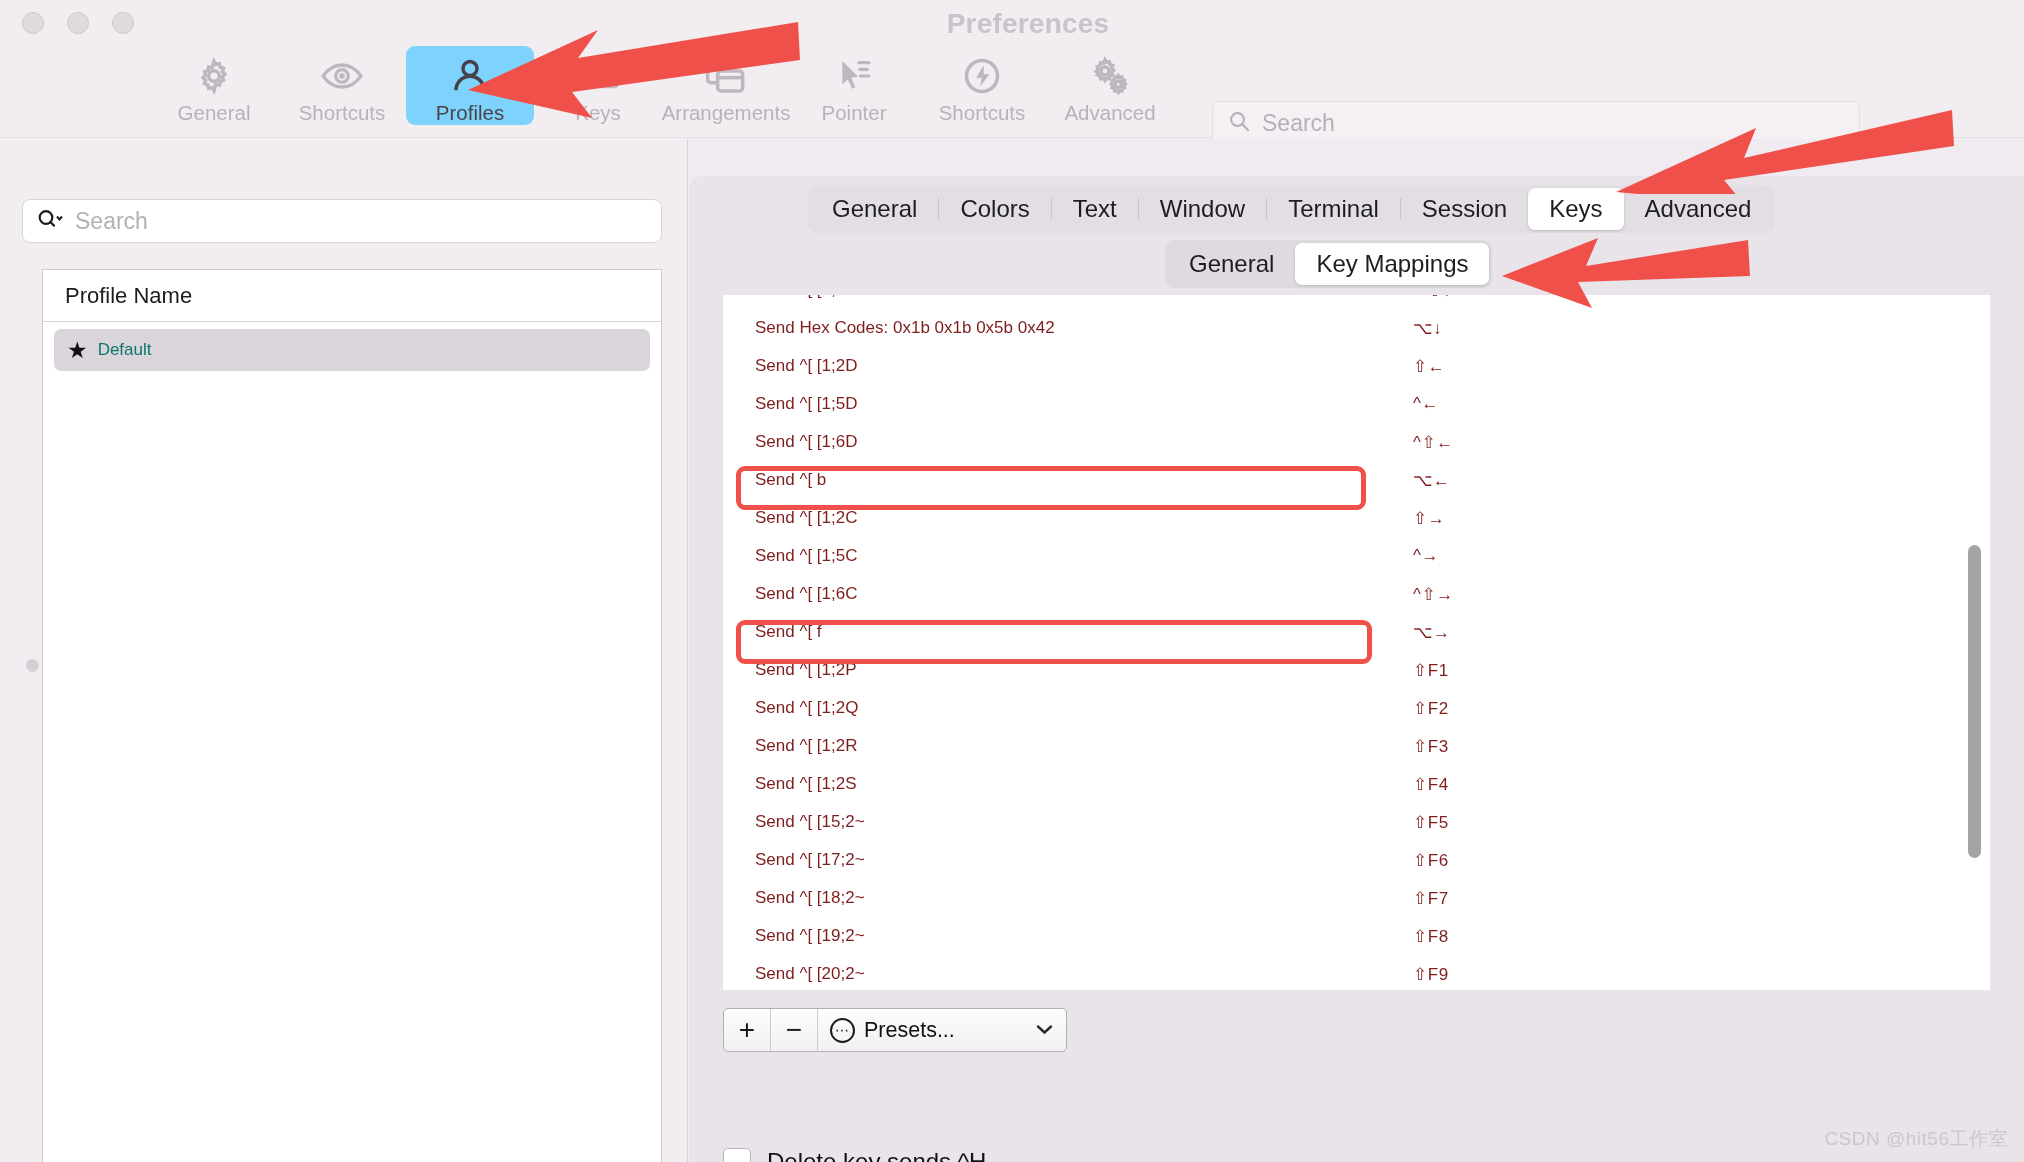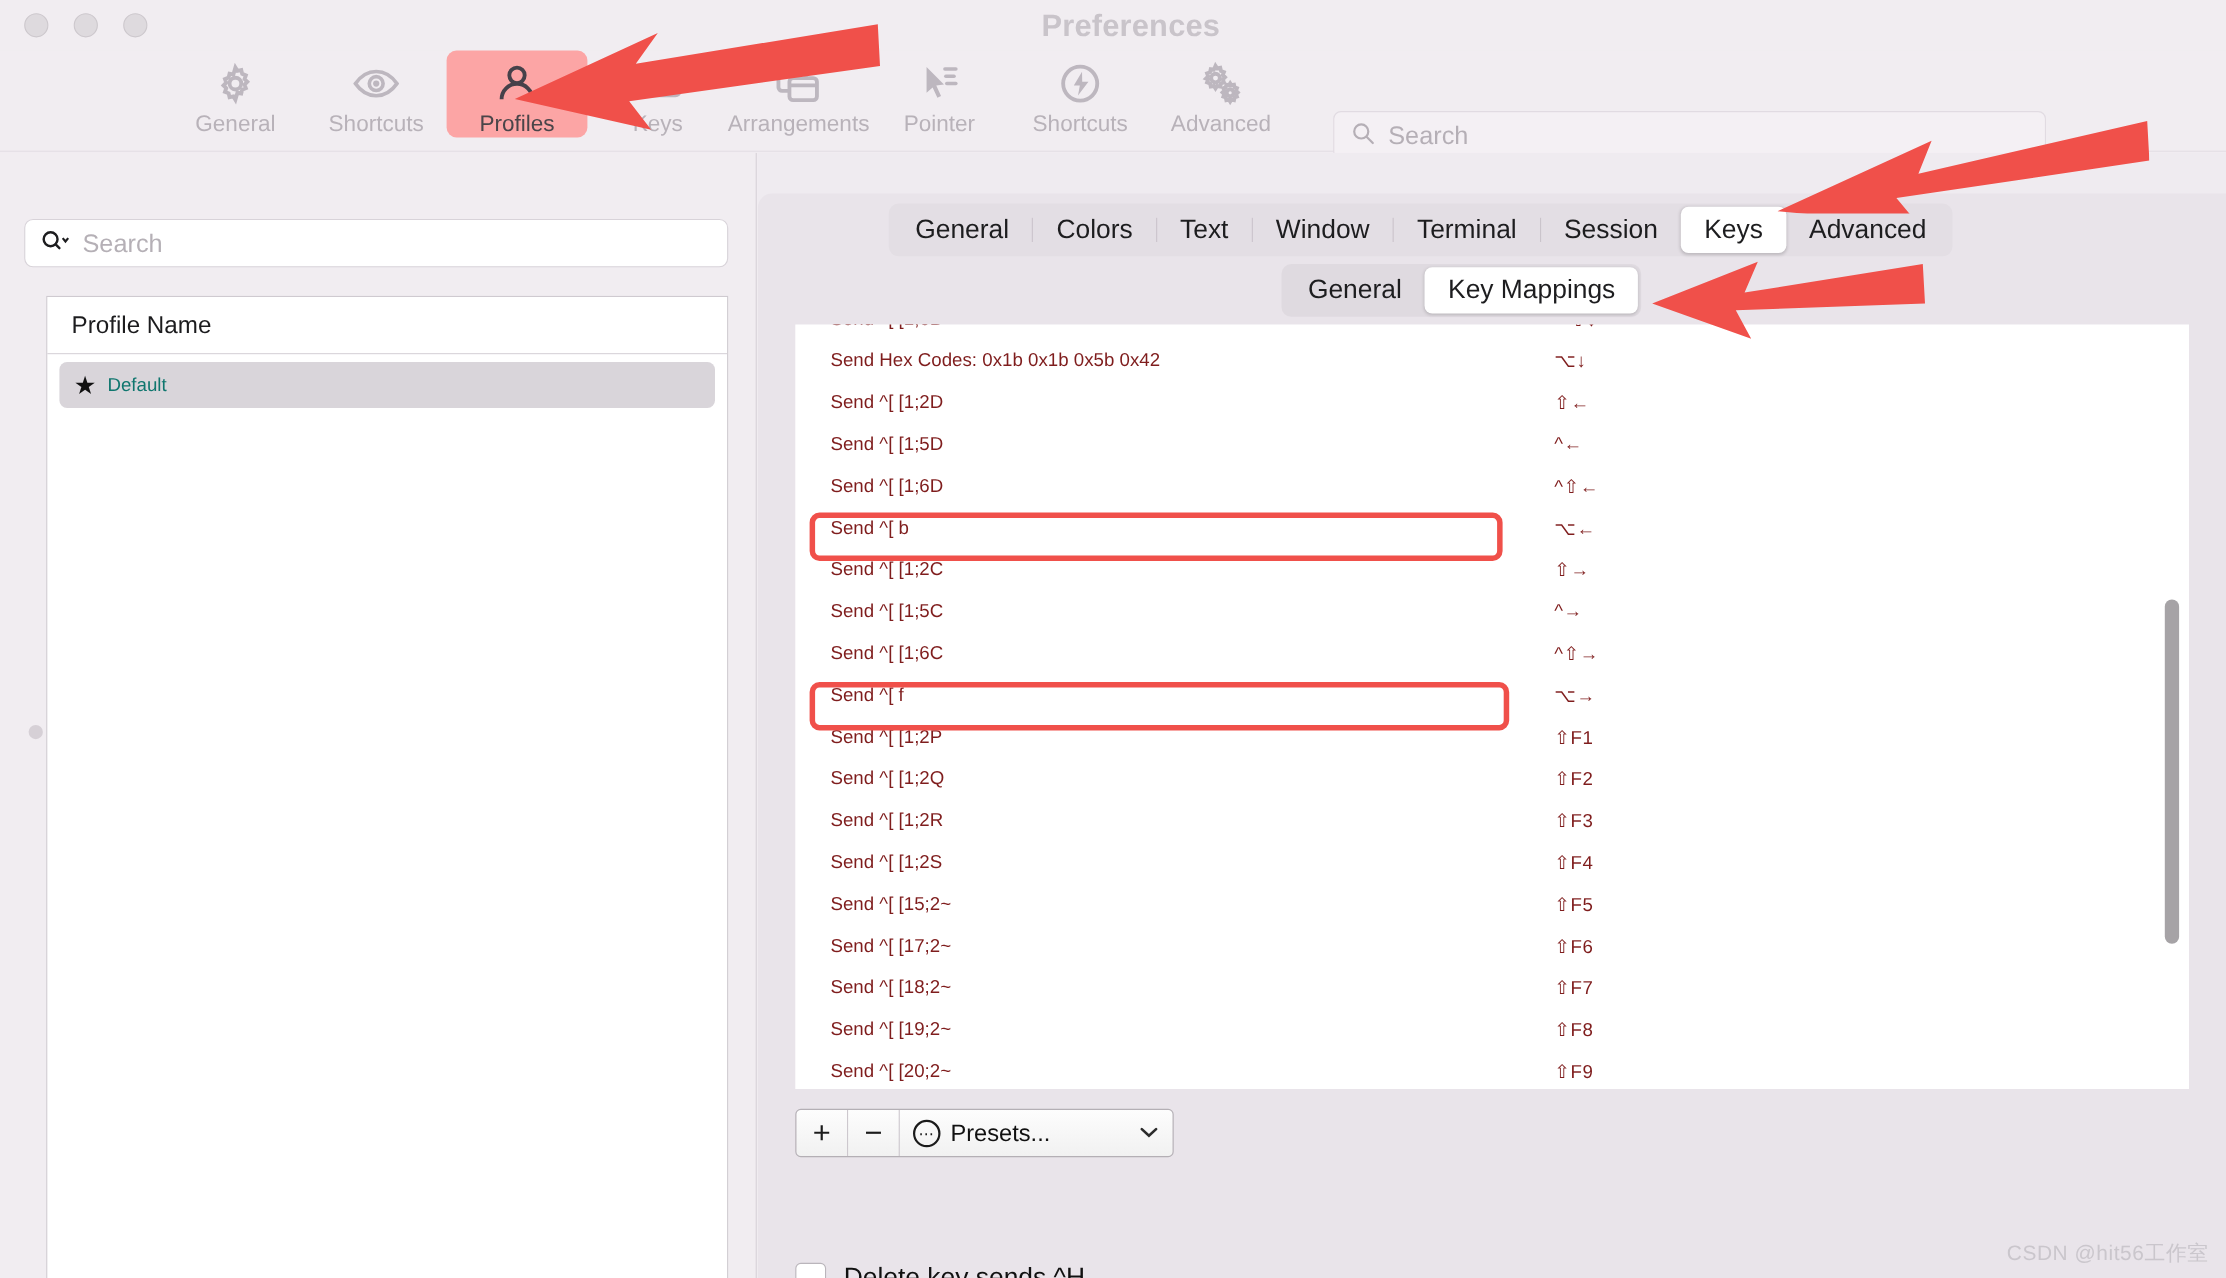--- a/index.html
+++ b/index.html
@@ -63,21 +63,21 @@
   }
   .tb-item {
     width: 128px;
     padding-top: 7px;
     display: flex;
     flex-direction: column;
     align-items: center;
     border-radius: 9px;
     cursor: default;
   }
-  .tb-item.selected { background: #fca5a5; }
+  .tb-item.selected { background: #7dd3fc; }
   .tb-ico {
     height: 46px;
     display: flex; align-items: center; justify-content: center;
   }
   .tb-lbl {
     margin-top: 2px;
     font-size: 20.5px;
     color: #b8b2b9;
     white-space: nowrap;
   }

